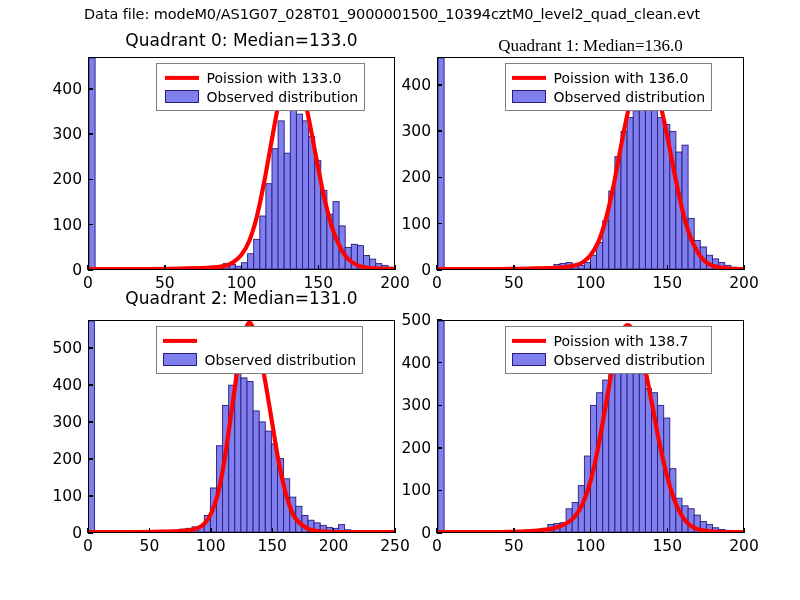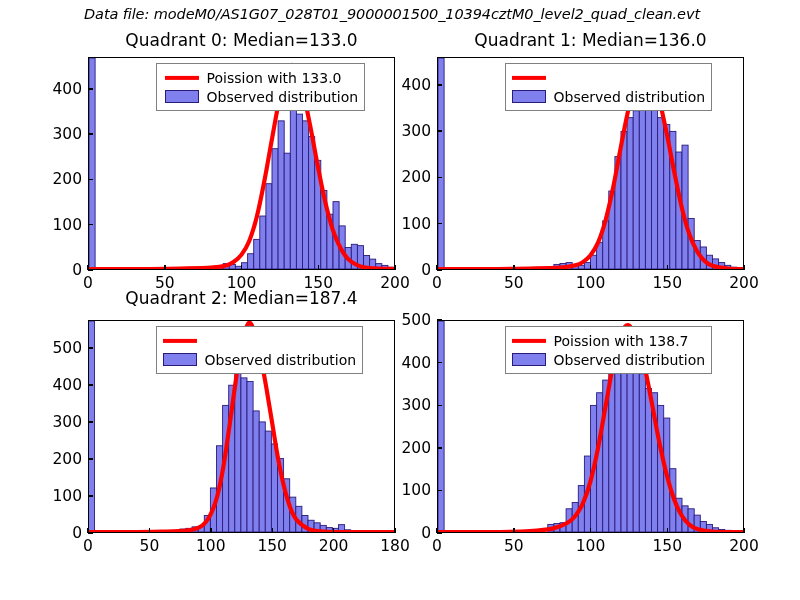--- a/index.html
+++ b/index.html
@@ -27,21 +27,20 @@
     position: absolute;
     left: 0;
     top: 5px;
     width: 784px;
     text-align: center;
     font-size: 14.5px;
     color: #000000;
     line-height: 18px;
     white-space: nowrap;
     letter-spacing: -0.1px;
-    font-style: italic;
   }
 
   .subplot {
     position: absolute;
   }
 
   .subplot-title {
     position: absolute;
     left: 0;
     width: 100%;
@@ -136,26 +135,26 @@
 <body>
 
 <div id="figure">
 
   <div class="suptitle">Data file: modeM0/AS1G07_028T01_9000001500_10394cztM0_level2_quad_clean.evt</div>
 
   <div class="subplot" id="sp0" style="left: 28px; top: 30px; width: 367px; height: 24px;">
     <div class="subplot-title" style="left: 60px; width: 307px;">Quadrant 0: Median=133.0</div>
   </div>
 
-  <div class="subplot" id="sp1" style="left: 377px; top: 30px; width: 367px; height: 24px;">
+  <div class="subplot" id="sp1" style="left: 377px; top: 36px; width: 367px; height: 24px; font-family: Liberation Serif, serif;">
     <div class="subplot-title" style="left: 60px; width: 307px;">Quadrant 1: Median=136.0</div>
   </div>
 
   <div class="subplot" id="sp2" style="left: 28px; top: 288px; width: 367px; height: 24px;">
-    <div class="subplot-title" style="left: 60px; width: 307px;">Quadrant 2: Median=187.4</div>
+    <div class="subplot-title" style="left: 60px; width: 307px;">Quadrant 2: Median=131.0</div>
   </div>
 
 
 <div class="axes-frame" style="left: 88px; top: 57px; width: 307px; height: 213px;">
       <svg class="plot-svg" viewBox="0 0 307 213" preserveAspectRatio="none">
         <g>
           <rect x="0.00" y="0.00" width="6.14" height="213.00" fill="#7f7fee" stroke="#2a1a7a" stroke-width="0.9"></rect>
           <rect x="128.94" y="211.19" width="6.14" height="1.81" fill="#7f7fee" stroke="#2a1a7a" stroke-width="0.9"></rect>
           <rect x="135.08" y="207.56" width="6.14" height="5.44" fill="#7f7fee" stroke="#2a1a7a" stroke-width="0.9"></rect>
           <rect x="141.22" y="208.47" width="6.14" height="4.53" fill="#7f7fee" stroke="#2a1a7a" stroke-width="0.9"></rect>
@@ -274,20 +273,21 @@
     <div class="tick-label-x" style="left: 513.75px; top: 274px;">50</div>
     <div class="tick-mark" style="left: 589.9px; top: 265px; width: 1.4px; height: 5px;"></div>
     <div class="tick-label-x" style="left: 590.5px; top: 274px;">100</div>
     <div class="tick-mark" style="left: 666.65px; top: 265px; width: 1.4px; height: 5px;"></div>
     <div class="tick-label-x" style="left: 667.25px; top: 274px;">150</div>
     <div class="tick-mark" style="left: 743.4px; top: 265px; width: 1.4px; height: 5px;"></div>
     <div class="tick-label-x" style="left: 744px; top: 274px;">200</div>
     <div class="legend-box" style="left: 504.5px; top: 63px;">
       <div class="legend-row">
         <div class="legend-key legend-key-line"></div>
+        <div class="legend-text">Poission with 136.0</div>
       </div>
       <div class="legend-row">
         <div class="legend-key legend-key-patch" style="background: rgb(127, 127, 238);"></div>
         <div class="legend-text">Observed distribution</div>
       </div>
     </div>
     <div class="axes-frame" style="left: 88px; top: 320px; width: 307px; height: 213px;">
       <svg class="plot-svg" viewBox="0 0 307 213" preserveAspectRatio="none">
         <g>
           <rect x="-0.61" y="0.00" width="6.14" height="213.00" fill="#7f7fee" stroke="#2a1a7a" stroke-width="0.9"></rect>
@@ -341,21 +341,21 @@
     <div class="tick-label-x" style="left: 88px; top: 537px;">0</div>
     <div class="tick-mark" style="left: 148.8px; top: 528px; width: 1.4px; height: 5px;"></div>
     <div class="tick-label-x" style="left: 149.4px; top: 537px;">50</div>
     <div class="tick-mark" style="left: 210.2px; top: 528px; width: 1.4px; height: 5px;"></div>
     <div class="tick-label-x" style="left: 210.8px; top: 537px;">100</div>
     <div class="tick-mark" style="left: 271.6px; top: 528px; width: 1.4px; height: 5px;"></div>
     <div class="tick-label-x" style="left: 272.2px; top: 537px;">150</div>
     <div class="tick-mark" style="left: 333px; top: 528px; width: 1.4px; height: 5px;"></div>
     <div class="tick-label-x" style="left: 333.6px; top: 537px;">200</div>
     <div class="tick-mark" style="left: 394.4px; top: 528px; width: 1.4px; height: 5px;"></div>
-    <div class="tick-label-x" style="left: 395px; top: 537px;">180</div>
+    <div class="tick-label-x" style="left: 395px; top: 537px;">250</div>
     <div class="legend-box" style="left: 155.5px; top: 326px;">
       <div class="legend-row">
         <div class="legend-key legend-key-line"></div>
       </div>
       <div class="legend-row">
         <div class="legend-key legend-key-patch" style="background: rgb(127, 127, 238);"></div>
         <div class="legend-text">Observed distribution</div>
       </div>
     </div>
     <div class="axes-frame" style="left: 437px; top: 320px; width: 307px; height: 213px;">

